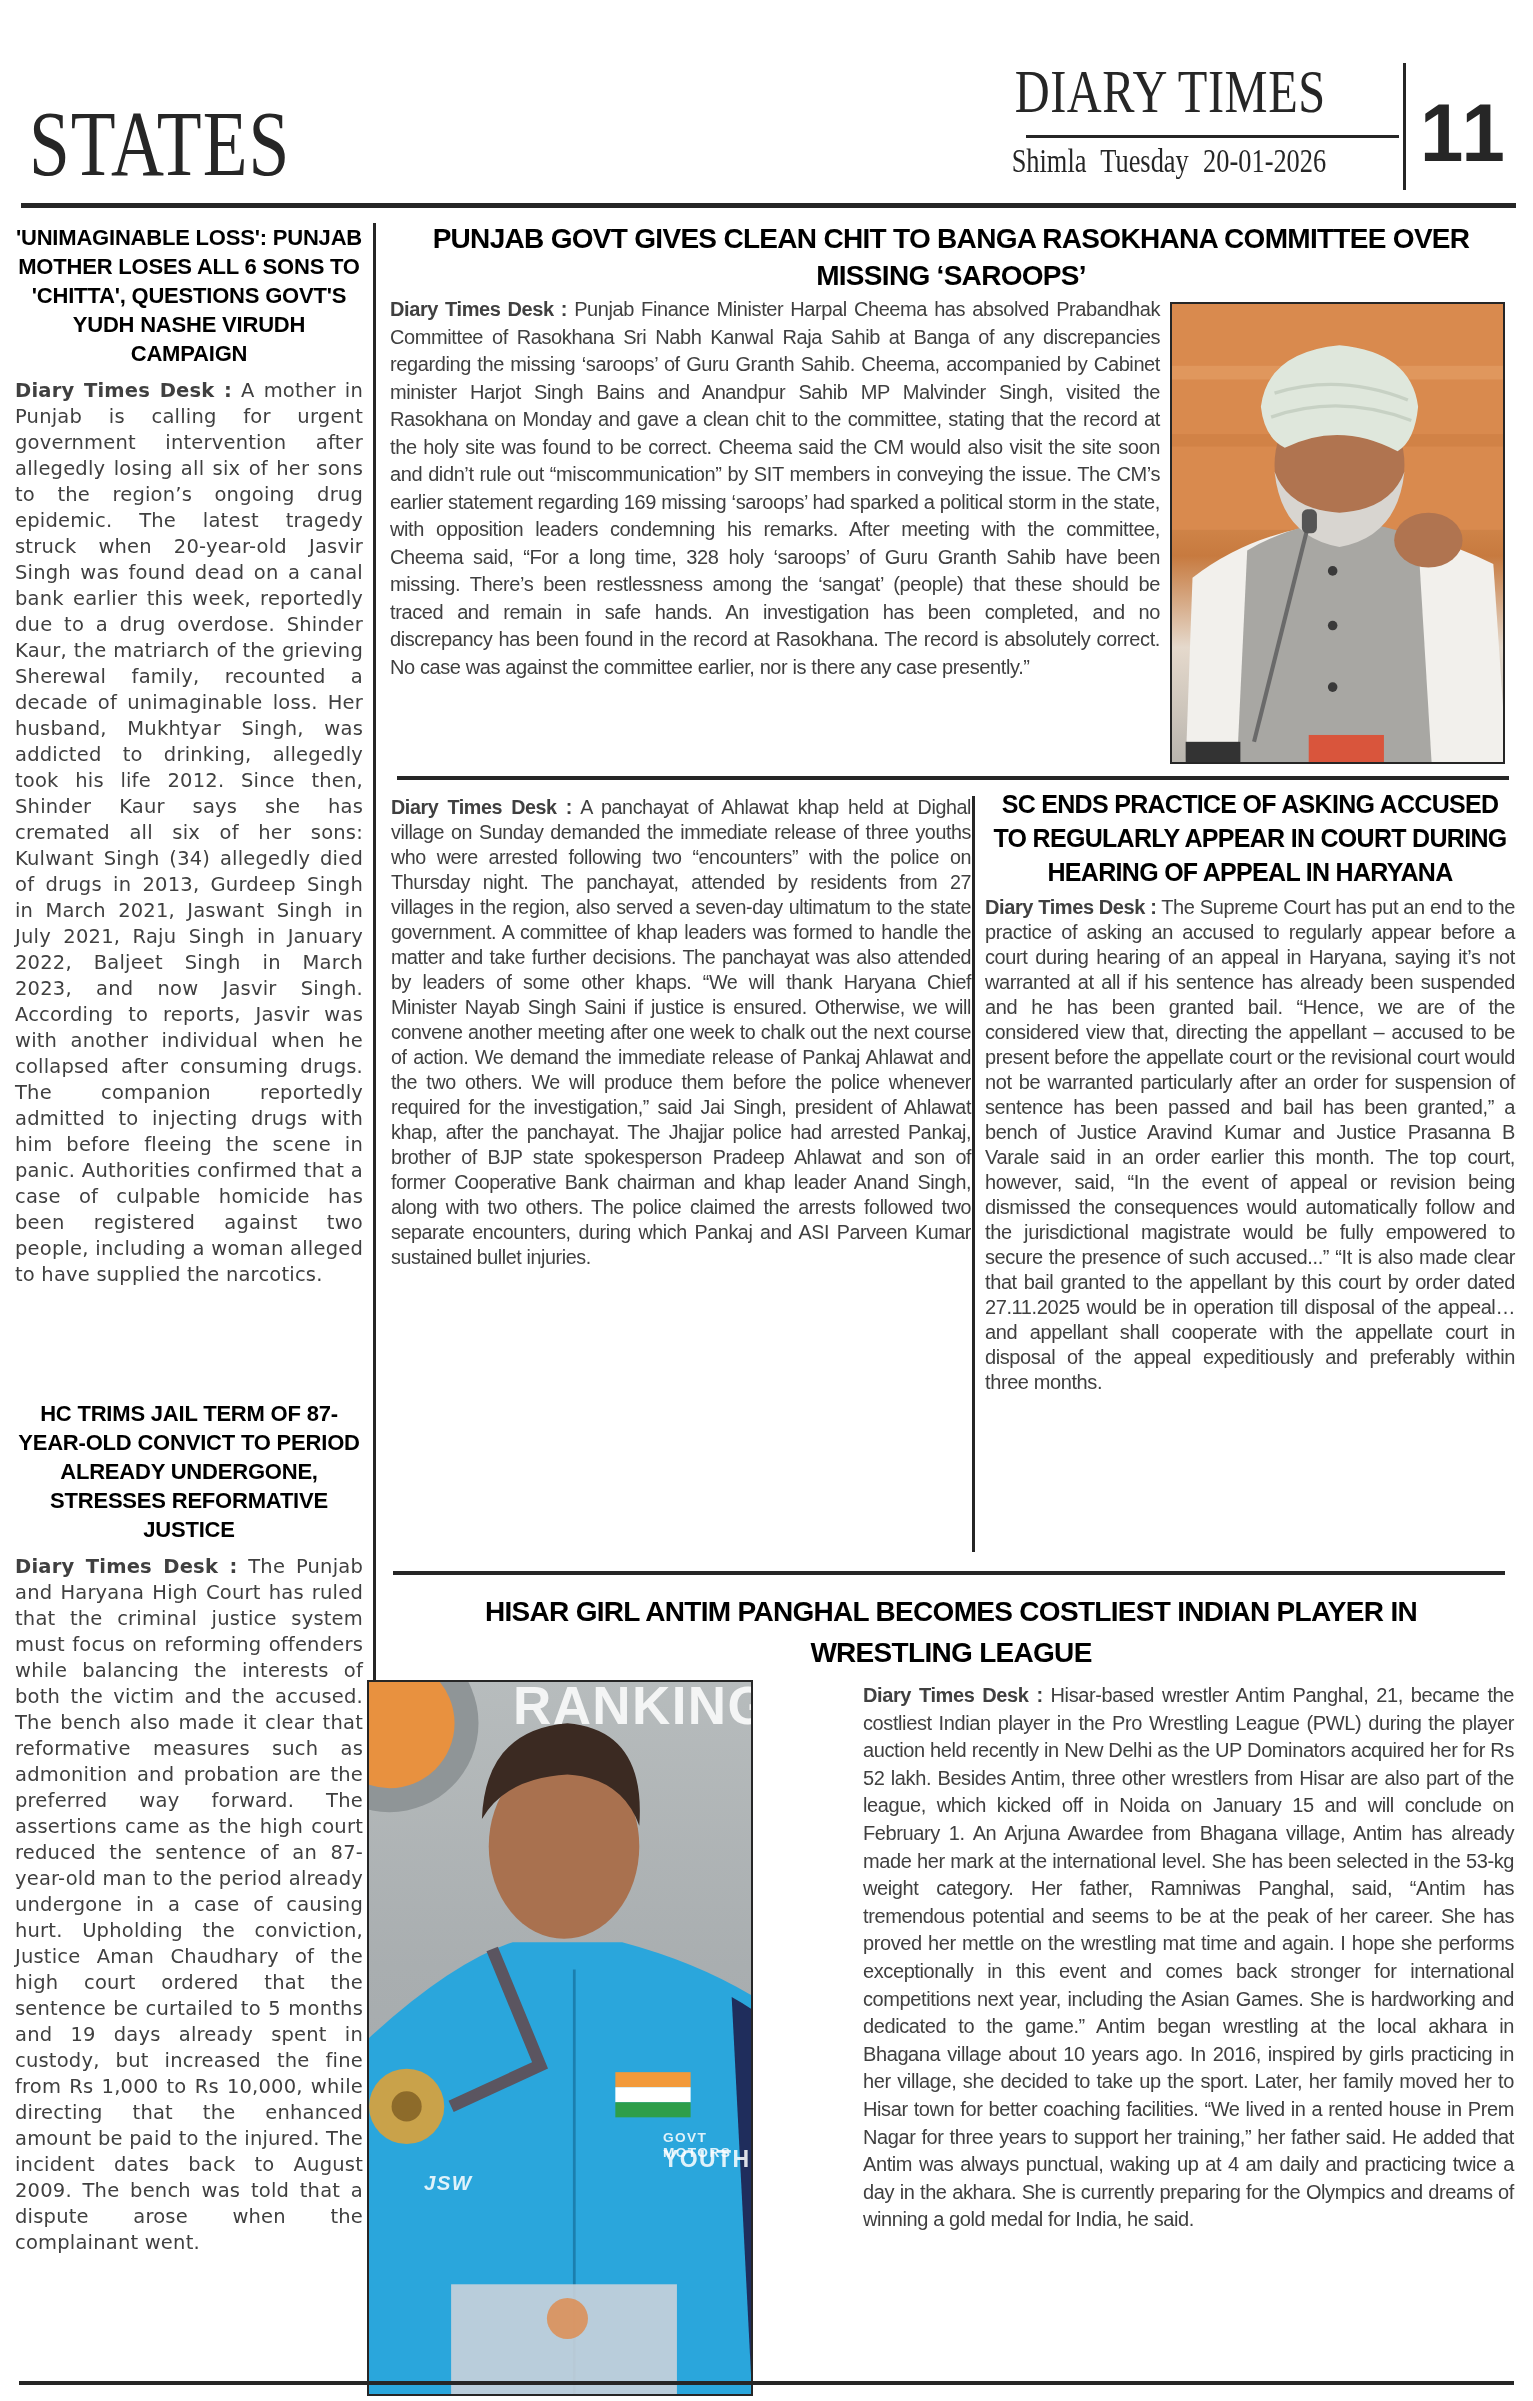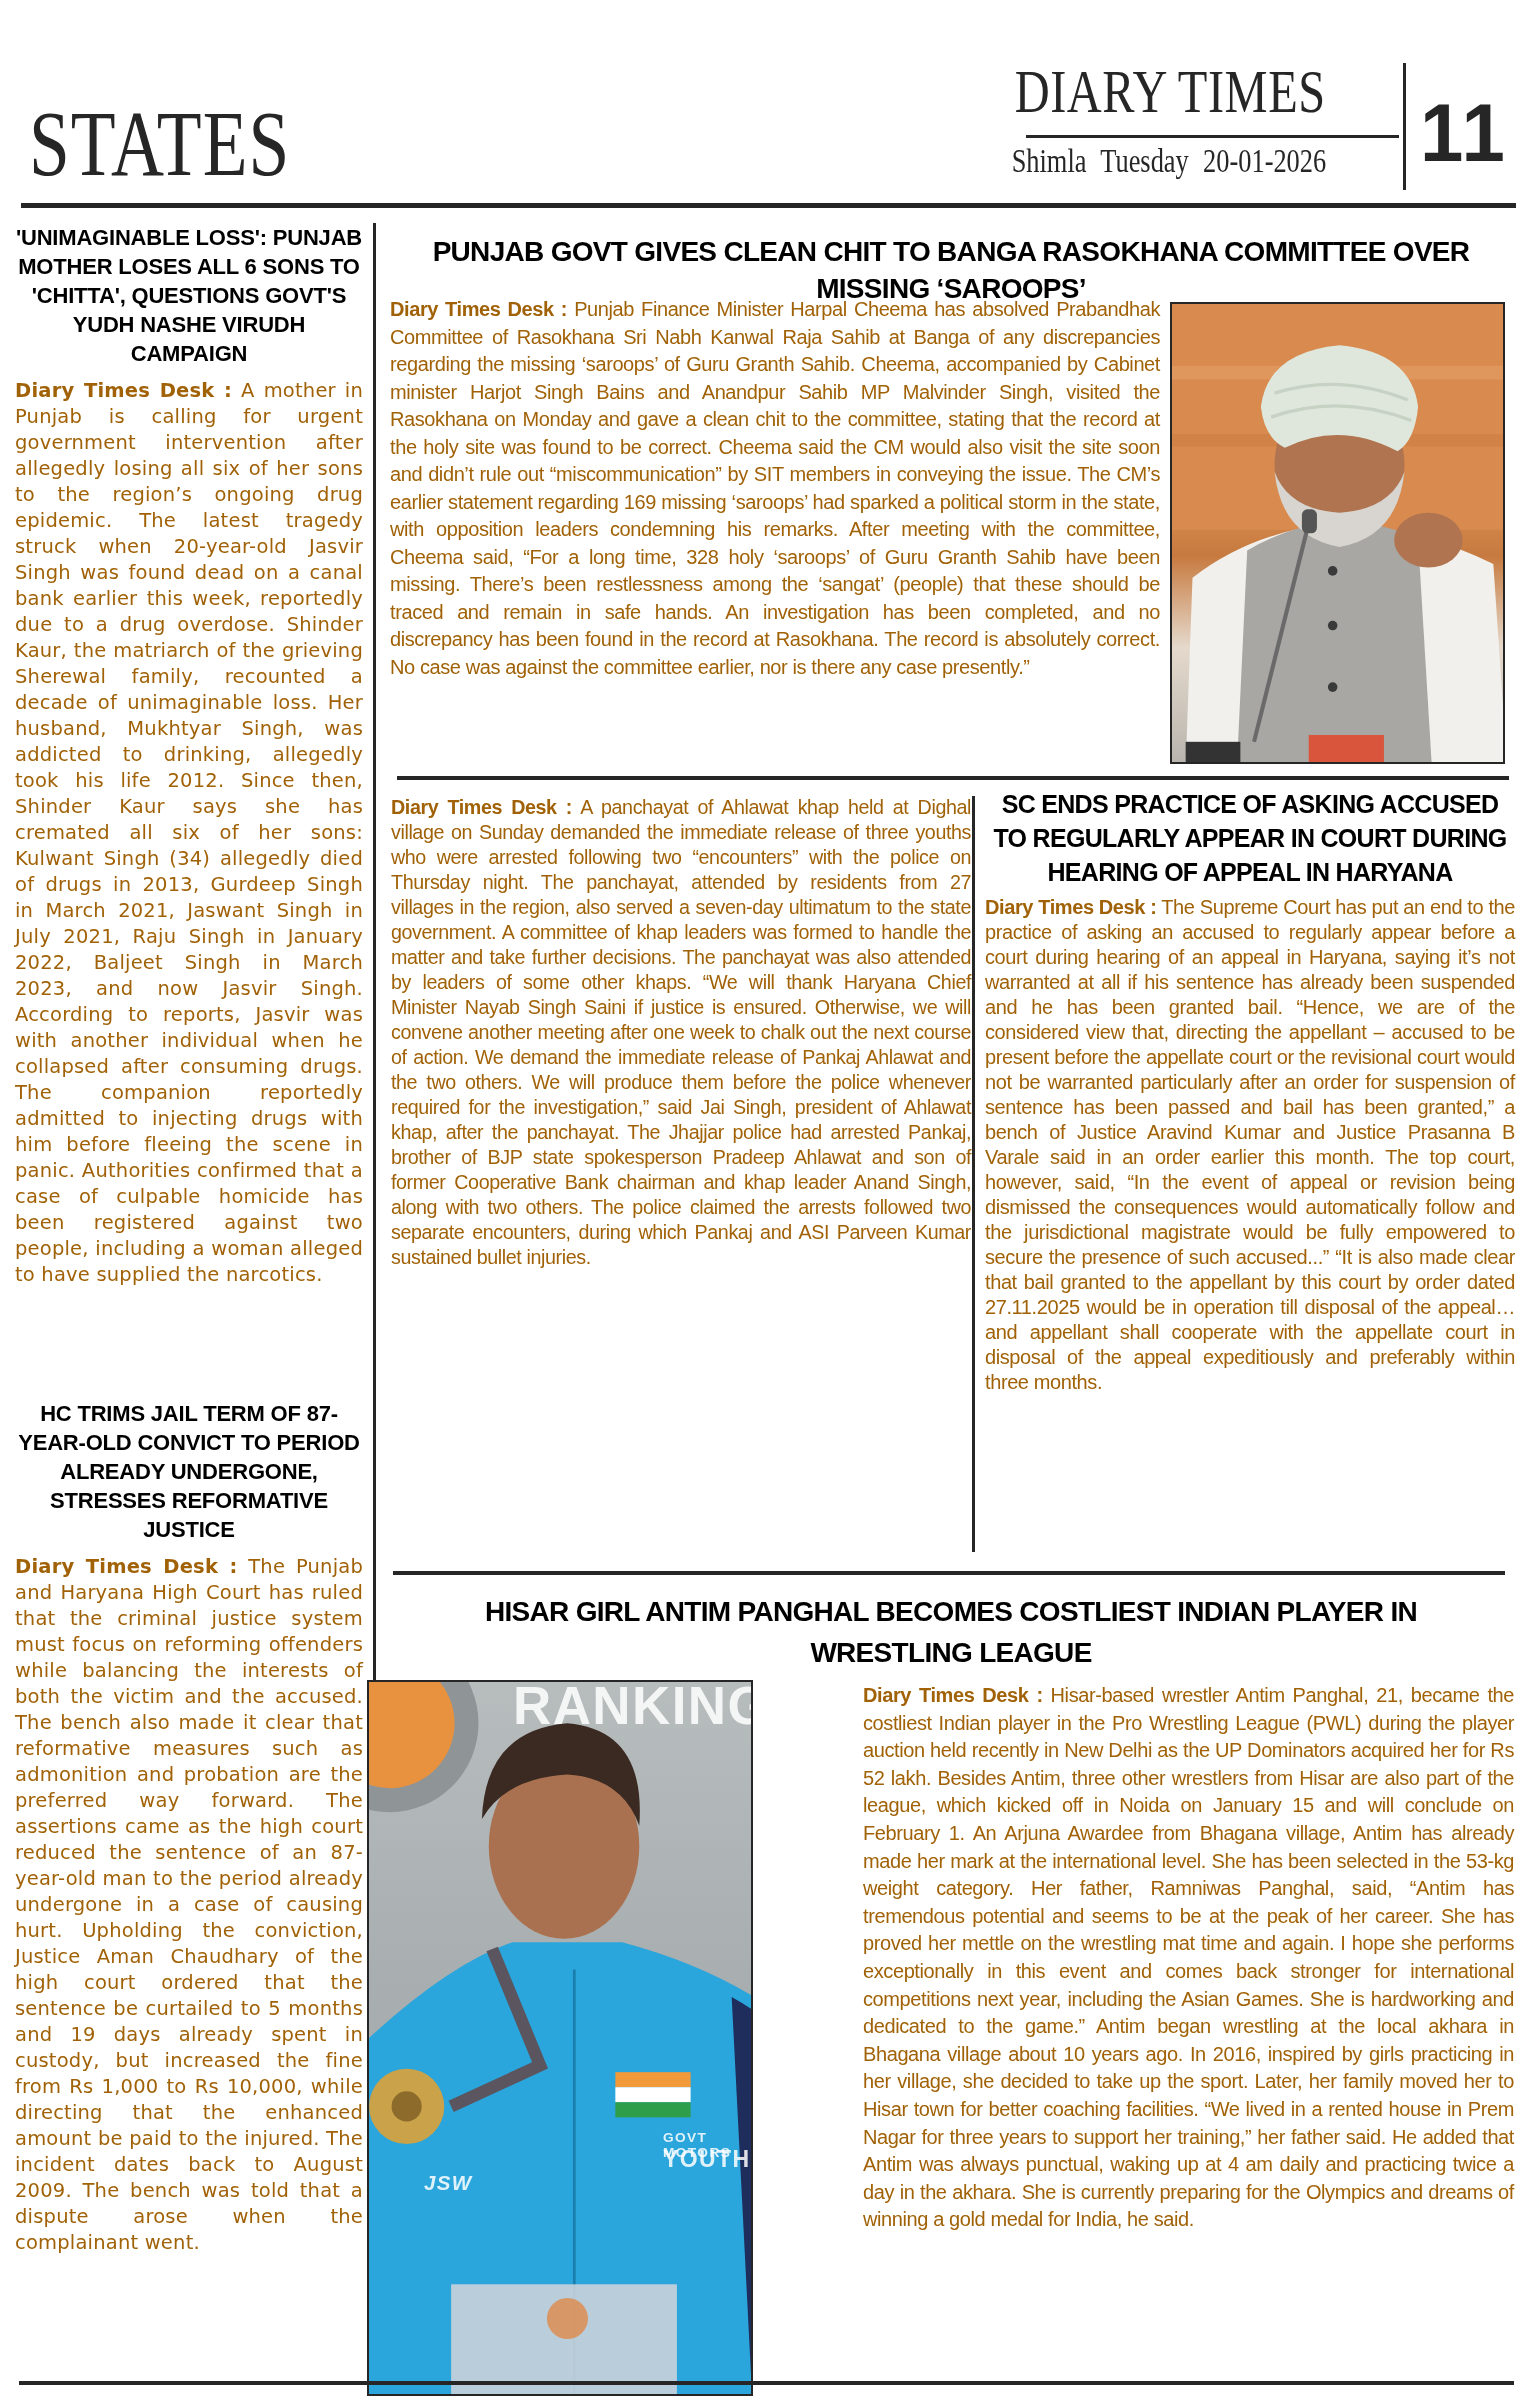--- a/index.html
+++ b/index.html
@@ -54,21 +54,21 @@
   }
 
   
   .article { position: absolute; }
   .headline {
     font-family: "Liberation Sans", sans-serif;
     font-weight: bold; text-align: center; color: #000000;
     text-transform: uppercase;
   }
   .body {
-    text-align: justify; color: #a16207;
+    text-align: justify; color: #404040;
     font-family: "DejaVu Sans", sans-serif;
   }
   .byline { font-weight: bold; }
 
   
   .col-left { left: 15px; width: 348px; }
   .col-left .headline { font-size: 22px; line-height: 29px; letter-spacing: -0.2px; }
   .col-left .body { font-size: 19.5px; line-height: 26px; margin-top: 9.6px; letter-spacing: 0.2px; }
 
   
@@ -125,21 +125,21 @@
 <article class="article col-left" style="top:1399px;">
   <h2 class="headline">HC TRIMS JAIL TERM OF 87-YEAR-OLD CONVICT TO PERIOD ALREADY UNDERGONE, STRESSES REFORMATIVE JUSTICE</h2>
   <p class="body">
     <span class="byline">Diary Times Desk :</span><span> The Punjab and Haryana High Court has ruled that the criminal justice system must focus on reforming offenders while balancing the interests of both the victim and the accused. The bench also made it clear that reformative measures such as admonition and probation are the preferred way forward. The assertions came as the high court reduced the sentence of an 87-year-old man to the period already undergone in a case of causing hurt. Upholding the conviction, Justice Aman Chaudhary of the high court ordered that the sentence be curtailed to 5 months and 19 days already spent in custody, but increased the fine from Rs 1,000 to Rs 10,000, while directing that the enhanced amount be paid to the injured. The incident dates back to August 2009. The bench was told that a dispute arose when the complainant went.</span>
   </p>
 </article>
 
 <div class="vrule" style="left:373px; top:223px; height:2152px;"></div>
 
 <article class="article cond" style="left:390px; top:220px; width:1122px;">
-  <h2 class="headline" style="font-size:28px; line-height:37px; padding:0 27px;margin-top:13px;">PUNJAB GOVT GIVES CLEAN CHIT TO BANGA RASOKHANA COMMITTEE OVER MISSING ‘SAROOPS’</h2>
+  <h2 class="headline" style="font-size:28px; line-height:37px; padding:0 27px;">PUNJAB GOVT GIVES CLEAN CHIT TO BANGA RASOKHANA COMMITTEE OVER MISSING ‘SAROOPS’</h2>
 </article>
 <article class="article cond" style="left:390px; top:296px; width:770px;">
   <p class="body" style="font-size:20px; line-height:27.5px;">
     <span class="byline">Diary Times Desk :</span><span> Punjab Finance Minister Harpal Cheema has absolved Prabandhak Committee of Rasokhana Sri Nabh Kanwal Raja Sahib at Banga of any discrepancies regarding the missing ‘saroops’ of Guru Granth Sahib. Cheema, accompanied by Cabinet minister Harjot Singh Bains and Anandpur Sahib MP Malvinder Singh, visited the Rasokhana on Monday and gave a clean chit to the committee, stating that the record at the holy site was found to be correct. Cheema said the CM would also visit the site soon and didn’t rule out “miscommunication” by SIT members in conveying the issue. The CM’s earlier statement regarding 169 missing ‘saroops’ had sparked a political storm in the state, with opposition leaders condemning his remarks. After meeting with the committee, Cheema said, “For a long time, 328 holy ‘saroops’ of Guru Granth Sahib have been missing. There’s been restlessness among the ‘sangat’ (people) that these should be traced and remain in safe hands. An investigation has been completed, and no discrepancy has been found in the record at Rasokhana. The record is absolutely correct. No case was against the committee earlier, nor is there any case presently.”</span>
   </p>
 </article>
 
 <figure class="photo photo-cheema" aria-label="Harpal Cheema speaking at a press conference">
   <svg width="335" height="462" viewBox="0 0 490 675">
     <rect x="0" y="0" width="490" height="330" fill="#d98a4e"></rect>

